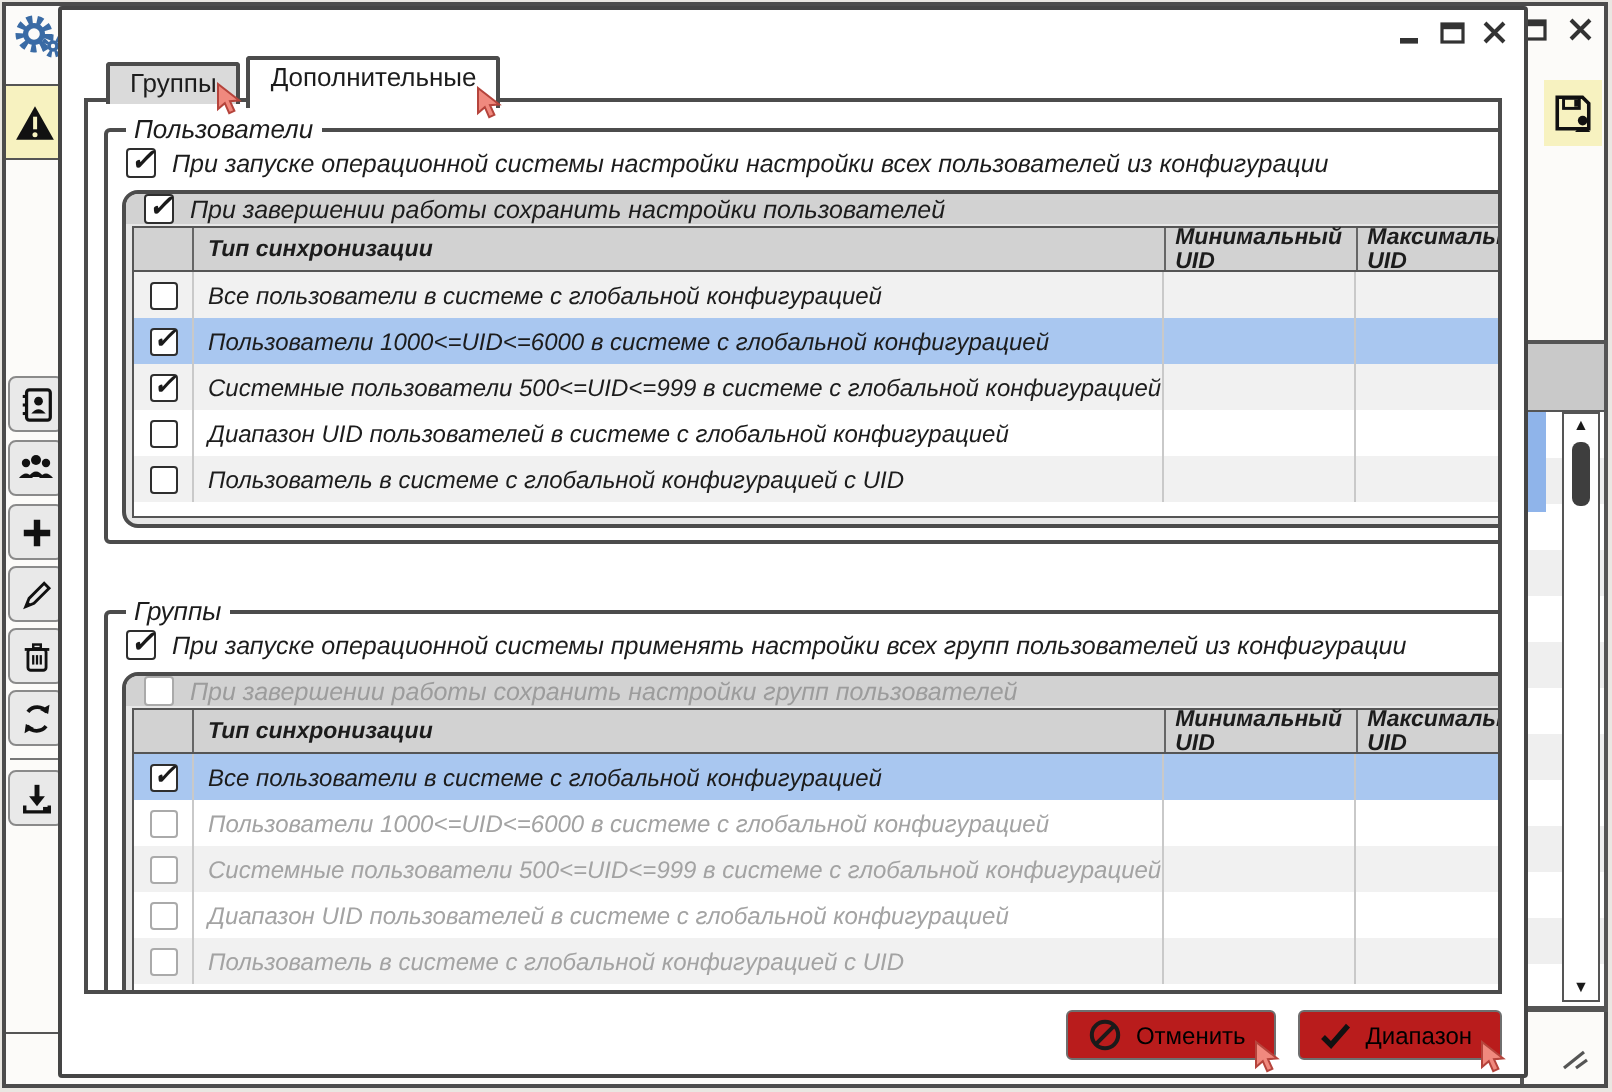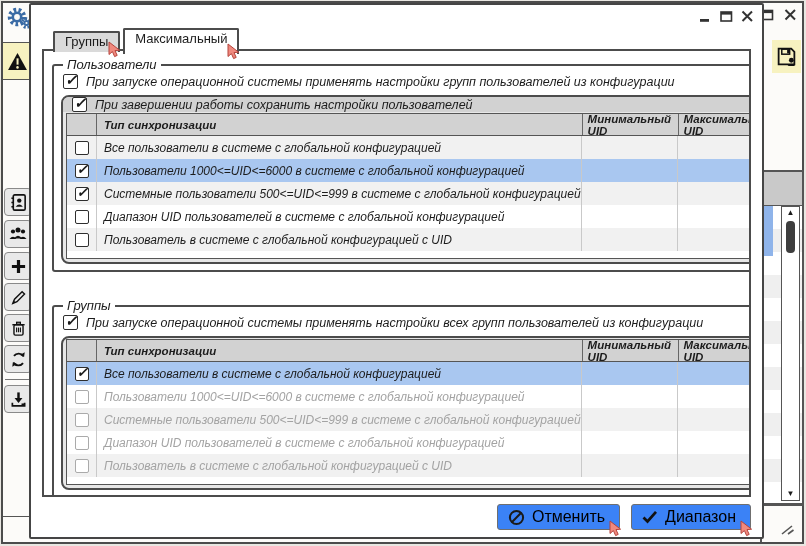--- a/index.html
+++ b/index.html
@@ -75,22 +75,22 @@
   .trow.odd{background:#f1f1f1;}
   .trow.selected{background:#a9c7f0;}
   .trow.disabled .tcell{color:#a3a3a3;}
   .tcell{box-sizing:border-box;height:100%;display:flex;align-items:center;}
   .tcell.c0{width:30px;justify-content:center;border-right:1px solid #c9c9c9;}
   .tcell.c1{flex:1;padding-left:7px;border-right:1px solid #c9c9c9;white-space:nowrap;overflow:hidden;}
   .tcell.c2{width:96px;padding-left:5px;border-right:1px solid #c9c9c9;}
   .tcell.c3{width:84px;padding-left:5px;}
   .vscroll{width:17px;border-left:1.5px solid #555;background:#fff;display:flex;flex-direction:column;align-items:center;padding:1px 0;flex:none;}
   .dlg-buttons{position:absolute;bottom:7px;right:11px;display:flex;gap:11px;z-index:2;}
-  .btn{display:flex;align-items:center;gap:7px;border:1.5px solid #6f6f6f;background:#3b82f6;border-radius:3px;
-    padding:3px 14px 3px 10px;font-size:16px;position:relative;}
+  .btn{display:flex;align-items:center;gap:7px;border:1.5px solid #6f6f6f;background:#b91c1c;border-radius:3px;
+    padding:3px 14px 3px 10px;font-size:12px;position:relative;}
   .cursor-mark{position:absolute;z-index:6;}
   .tab .cursor-mark{right:-4px;bottom:-6px;}
   .btn .cursor-mark{right:-4px;bottom:-8px;}
 </style>
 </head>
 <body>
 
 <div class="bg-window">
   <span class="bg-appicon">
     <svg width="26" height="26" viewBox="0 0 26 26">
@@ -258,36 +258,36 @@
   <div class="dlg-tabs">
     <div class="tab">
       <span>Группы</span>
       <span class="cursor-mark">
         <svg width="15" height="17" viewBox="0 0 15 17">
             <path d="M2 1 L2 13.5 L5.4 10.6 L7.6 15.6 L10.2 14.4 L8 9.6 L12.6 9.2 Z" fill="#f0897e" stroke="#b5443c" stroke-width="1"></path>
           </svg>
       </span>
     </div>
     <div class="tab active">
-      <span>Максимальный</span>
+      <span>Дополнительные</span>
       <span class="cursor-mark">
         <svg width="15" height="17" viewBox="0 0 15 17">
             <path d="M2 1 L2 13.5 L5.4 10.6 L7.6 15.6 L10.2 14.4 L8 9.6 L12.6 9.2 Z" fill="#f0897e" stroke="#b5443c" stroke-width="1"></path>
           </svg>
       </span>
     </div>
   </div>
 
   <div class="page">
     <div id="sections">
         <fieldset>
     <legend>Пользователи</legend>
     <div class="cbrow">
       <span class="cb checked"></span>
-      <span>При запуске операционной системы применять настройки групп пользователей из конфигурации</span>
+      <span>При запуске операционной системы настройки настройки всех пользователей из конфигурации</span>
     </div>
     <div class="panel">
       <div class="panel-header">
         <span class="cb checked"></span>
         <span class="hdr-label">При завершении работы сохранить настройки пользователей</span>
 
       </div>
       <div class="panel-body">
         <div class="synctable">
           <div class="thead">
@@ -351,20 +351,25 @@
       </div>
     </div>
   </fieldset>
         <fieldset>
     <legend>Группы</legend>
     <div class="cbrow">
       <span class="cb checked"></span>
       <span>При запуске операционной системы применять настройки всех групп пользователей из конфигурации</span>
     </div>
     <div class="panel">
+      <div class="panel-header disabled">
+        <span class="cb disabled"></span>
+        <span class="hdr-label">При завершении работы сохранить настройки групп пользователей</span>
+
+      </div>
       <div class="panel-body">
         <div class="synctable">
           <div class="thead">
             <div class="th h0"></div>
             <div class="th h1">Тип синхронизации</div>
             <div class="th h2">Минимальный UID</div>
             <div class="th h3">Максимальный UID</div>
           </div>
           <div class="tbody">
             <div class="rows">

